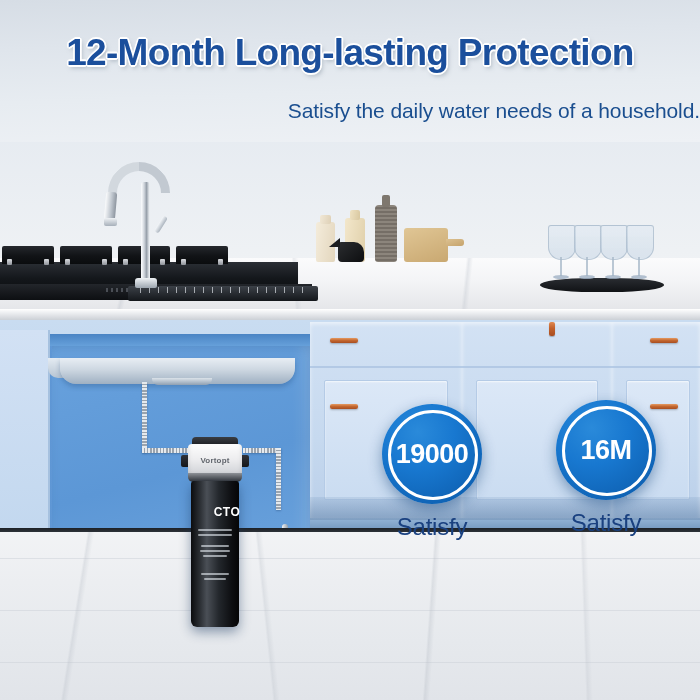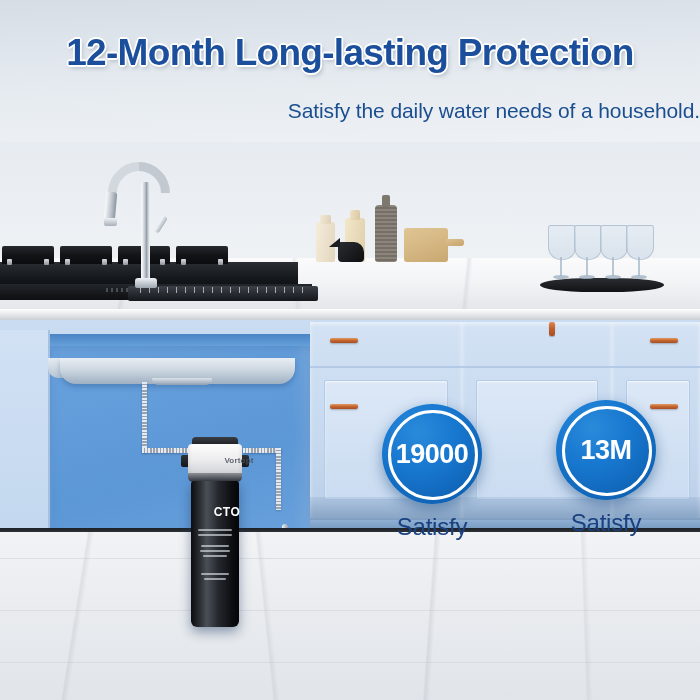--- a/index.html
+++ b/index.html
@@ -309,21 +309,20 @@
   }
   .f-cap-shadow{
     position:absolute;left:3px;top:36px;width:54px;height:9px;
     background:linear-gradient(180deg,#8e9298,#2c2f34);
     border-radius:0 0 5px 5px;
   }
   .f-brand{
     position:absolute;left:3px;top:19px;width:54px;text-align:center;
     font-size:8px;font-weight:bold;color:#4a4f57;letter-spacing:.2px;
     opacity:.85;
-    margin-left:24px;
   }
   .f-port{
     position:absolute;top:18px;width:9px;height:12px;border-radius:2px;
     background:linear-gradient(180deg,#2f3238,#15171a);
   }
   .f-port.left{left:-4px;}
   .f-port.right{right:-4px;}
   .f-body{
     position:absolute;left:6px;top:44px;width:48px;height:146px;
     border-radius:3px 3px 6px 6px;
@@ -594,18 +593,18 @@
     <div class="badge big">
       <div class="ring"></div>
       <div class="val">19000</div>
     </div>
     <div class="badge-label">Satisfy</div>
   </div>
 
   <div class="badge-wrap" style="left:556px;top:400px;">
     <div class="badge small">
       <div class="ring"></div>
-      <div class="val">13M</div>
+      <div class="val">16M</div>
     </div>
     <div class="badge-label">Satisfy</div>
   </div>
 
 </div>
 
 </body></html>

